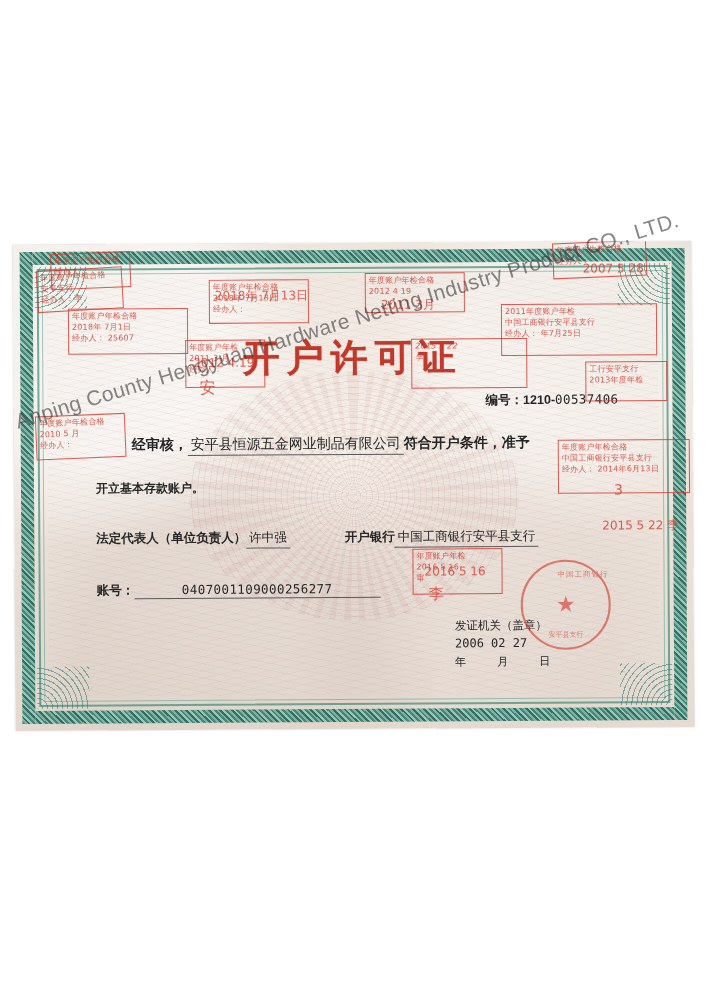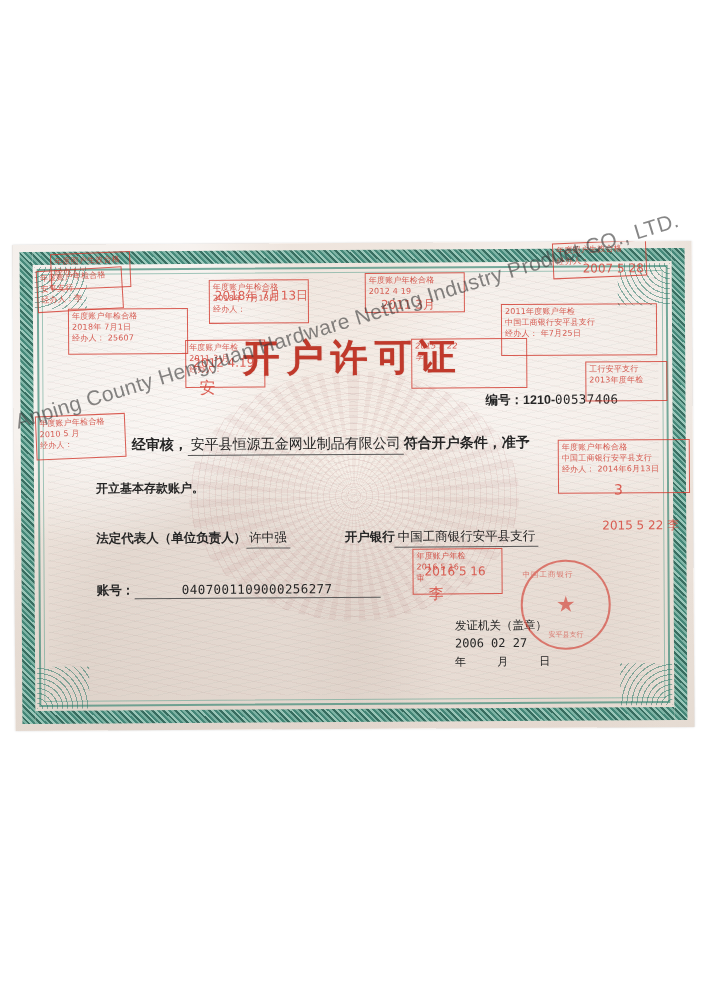--- a/index.html
+++ b/index.html
@@ -191,21 +191,21 @@
   .round-seal .star {
     position: absolute;
     left: 50%; top: 50%;
     transform: translate(-50%,-50%);
     font-size: 22px;
     line-height: 1;
   }
   .round-seal .arc-top {
     position: absolute;
     top: 8px; left: 0; right: 0;
-    text-align: left;
+    text-align: right;
     font-size: 7.5px;
     letter-spacing: 1px;
   }
   .round-seal .arc-bottom {
     position: absolute;
     bottom: 8px; left: 0; right: 0;
     text-align: center;
     font-size: 7px;
   }
 

